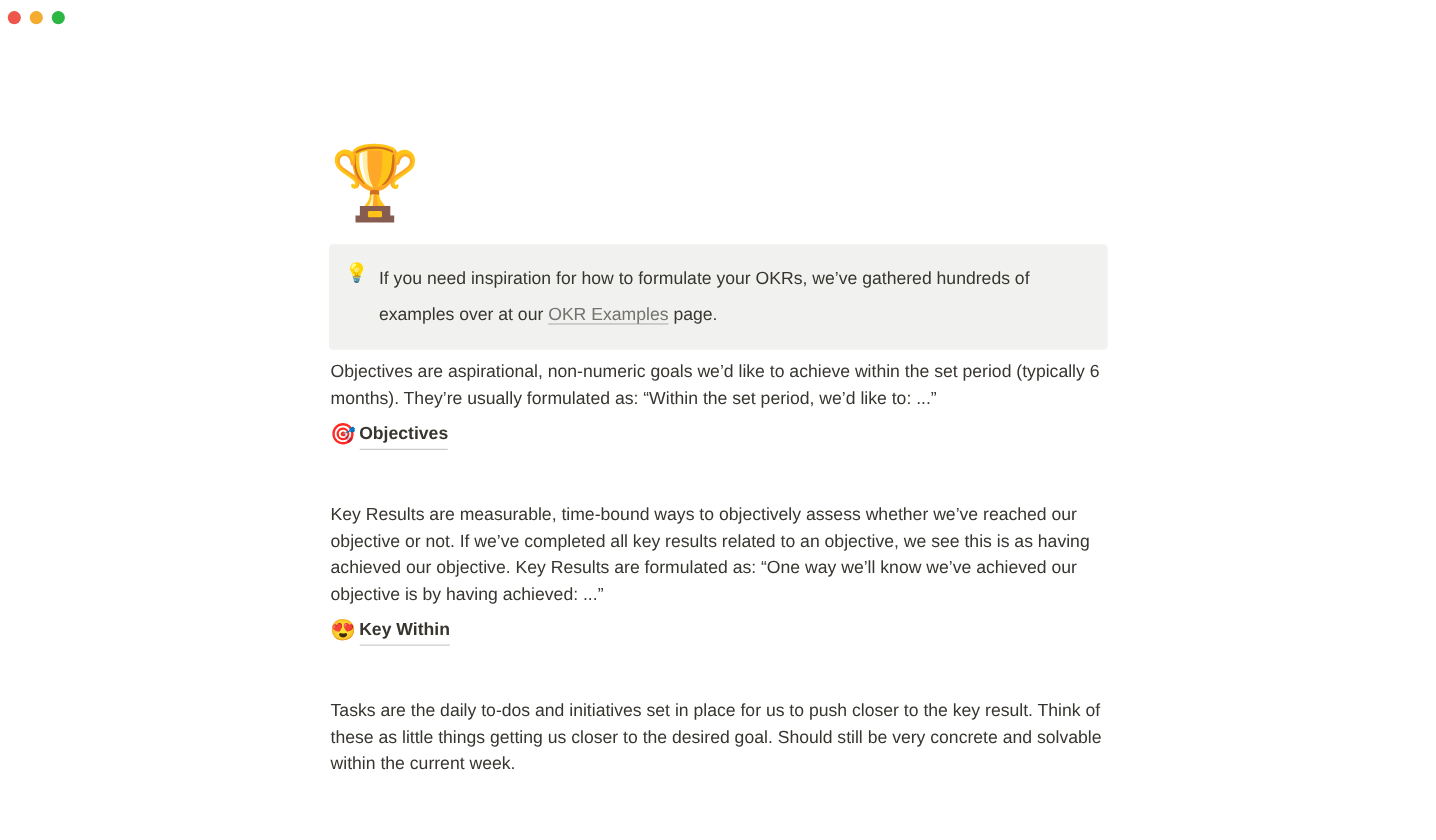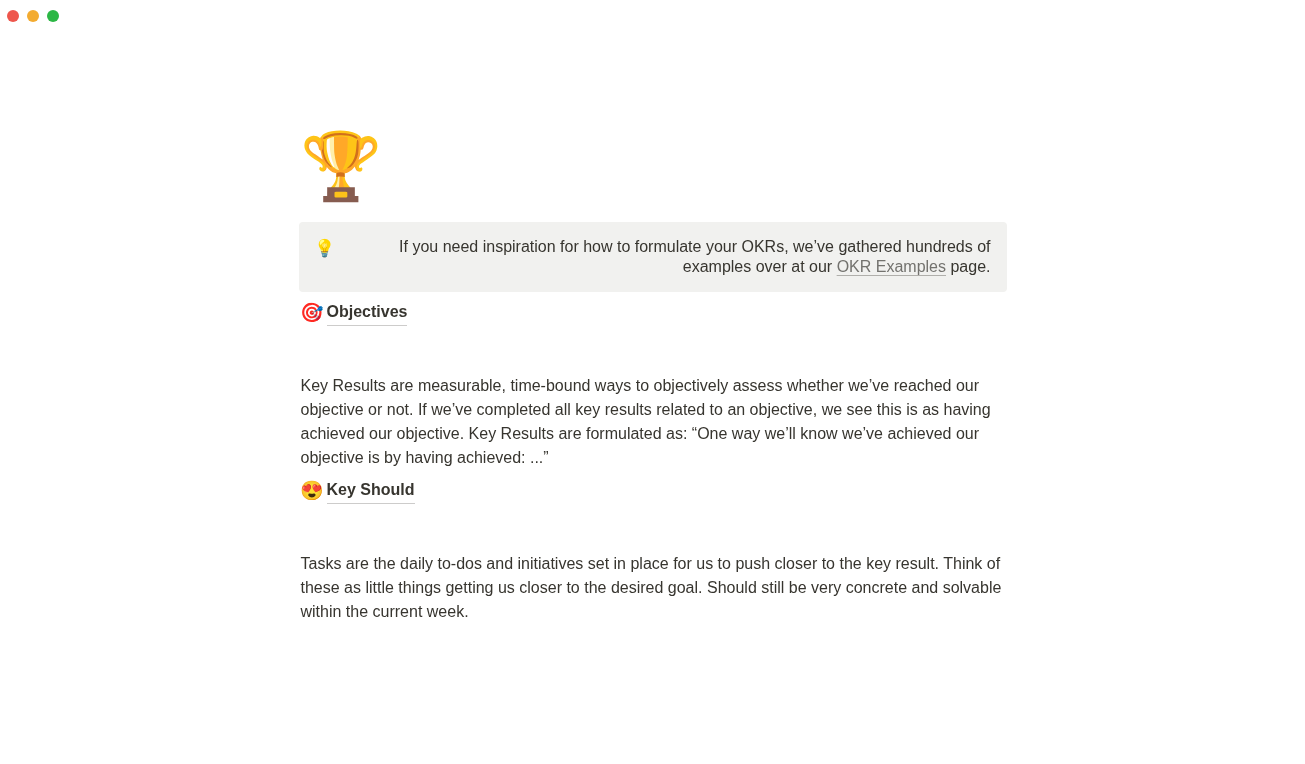--- a/index.html
+++ b/index.html
@@ -60,22 +60,21 @@
   .callout-icon {
     flex: none;
     width: 24px;
     font-size: 17px;
     line-height: 24px;
     text-align: center;
   }
   .callout-text {
     margin-left: 8px;
     font-size: 16px;
-    line-height: 20px;
-    text-align: right;
+    line-height: 33px;
   }
   .inline-link {
     color: #73726e;
     text-decoration: underline;
     text-decoration-color: rgba(55,53,47,0.35);
     text-underline-offset: 3px;
     cursor: pointer;
   }
 
   .para {
@@ -123,33 +122,34 @@
   <div class="page">
 
     <div class="page-icon">🏆</div>
 
 
     <div class="callout">
       <div class="callout-icon">💡</div>
       <div class="callout-text"><span>If you need inspiration for how to formulate your OKRs, we’ve gathered hundreds of examples over at our </span><span class="inline-link">OKR Examples</span><span> page.</span></div>
     </div>
 
+    <p class="para">Objectives are aspirational, non-numeric goals we’d like to achieve within the set period (typically 6 months). They’re usually formulated as: “Within the set period, we’d like to: ...”</p>
 
     <div class="page-link-row">
       <span class="page-link-icon">🎯</span>
       <span class="page-link-label">Objectives</span>
     </div>
 
     <div class="spacer-block"></div>
 
     <p class="para">Key Results are measurable, time-bound ways to objectively assess whether we’ve reached our objective or not. If we’ve completed all key results related to an objective, we see this is as having achieved our objective. Key Results are formulated as: “One way we’ll know we’ve achieved our objective is by having achieved: ...”</p>
 
     <div class="page-link-row">
       <span class="page-link-icon">😍</span>
-      <span class="page-link-label">Key Should</span>
+      <span class="page-link-label">Key Within</span>
     </div>
 
     <div class="spacer-block"></div>
 
     <p class="para">Tasks are the daily to-dos and initiatives set in place for us to push closer to the key result. Think of these as little things getting us closer to the desired goal. Should still be very concrete and solvable within the current week.</p>
 
   </div>
 </div>
 
 </body></html>

